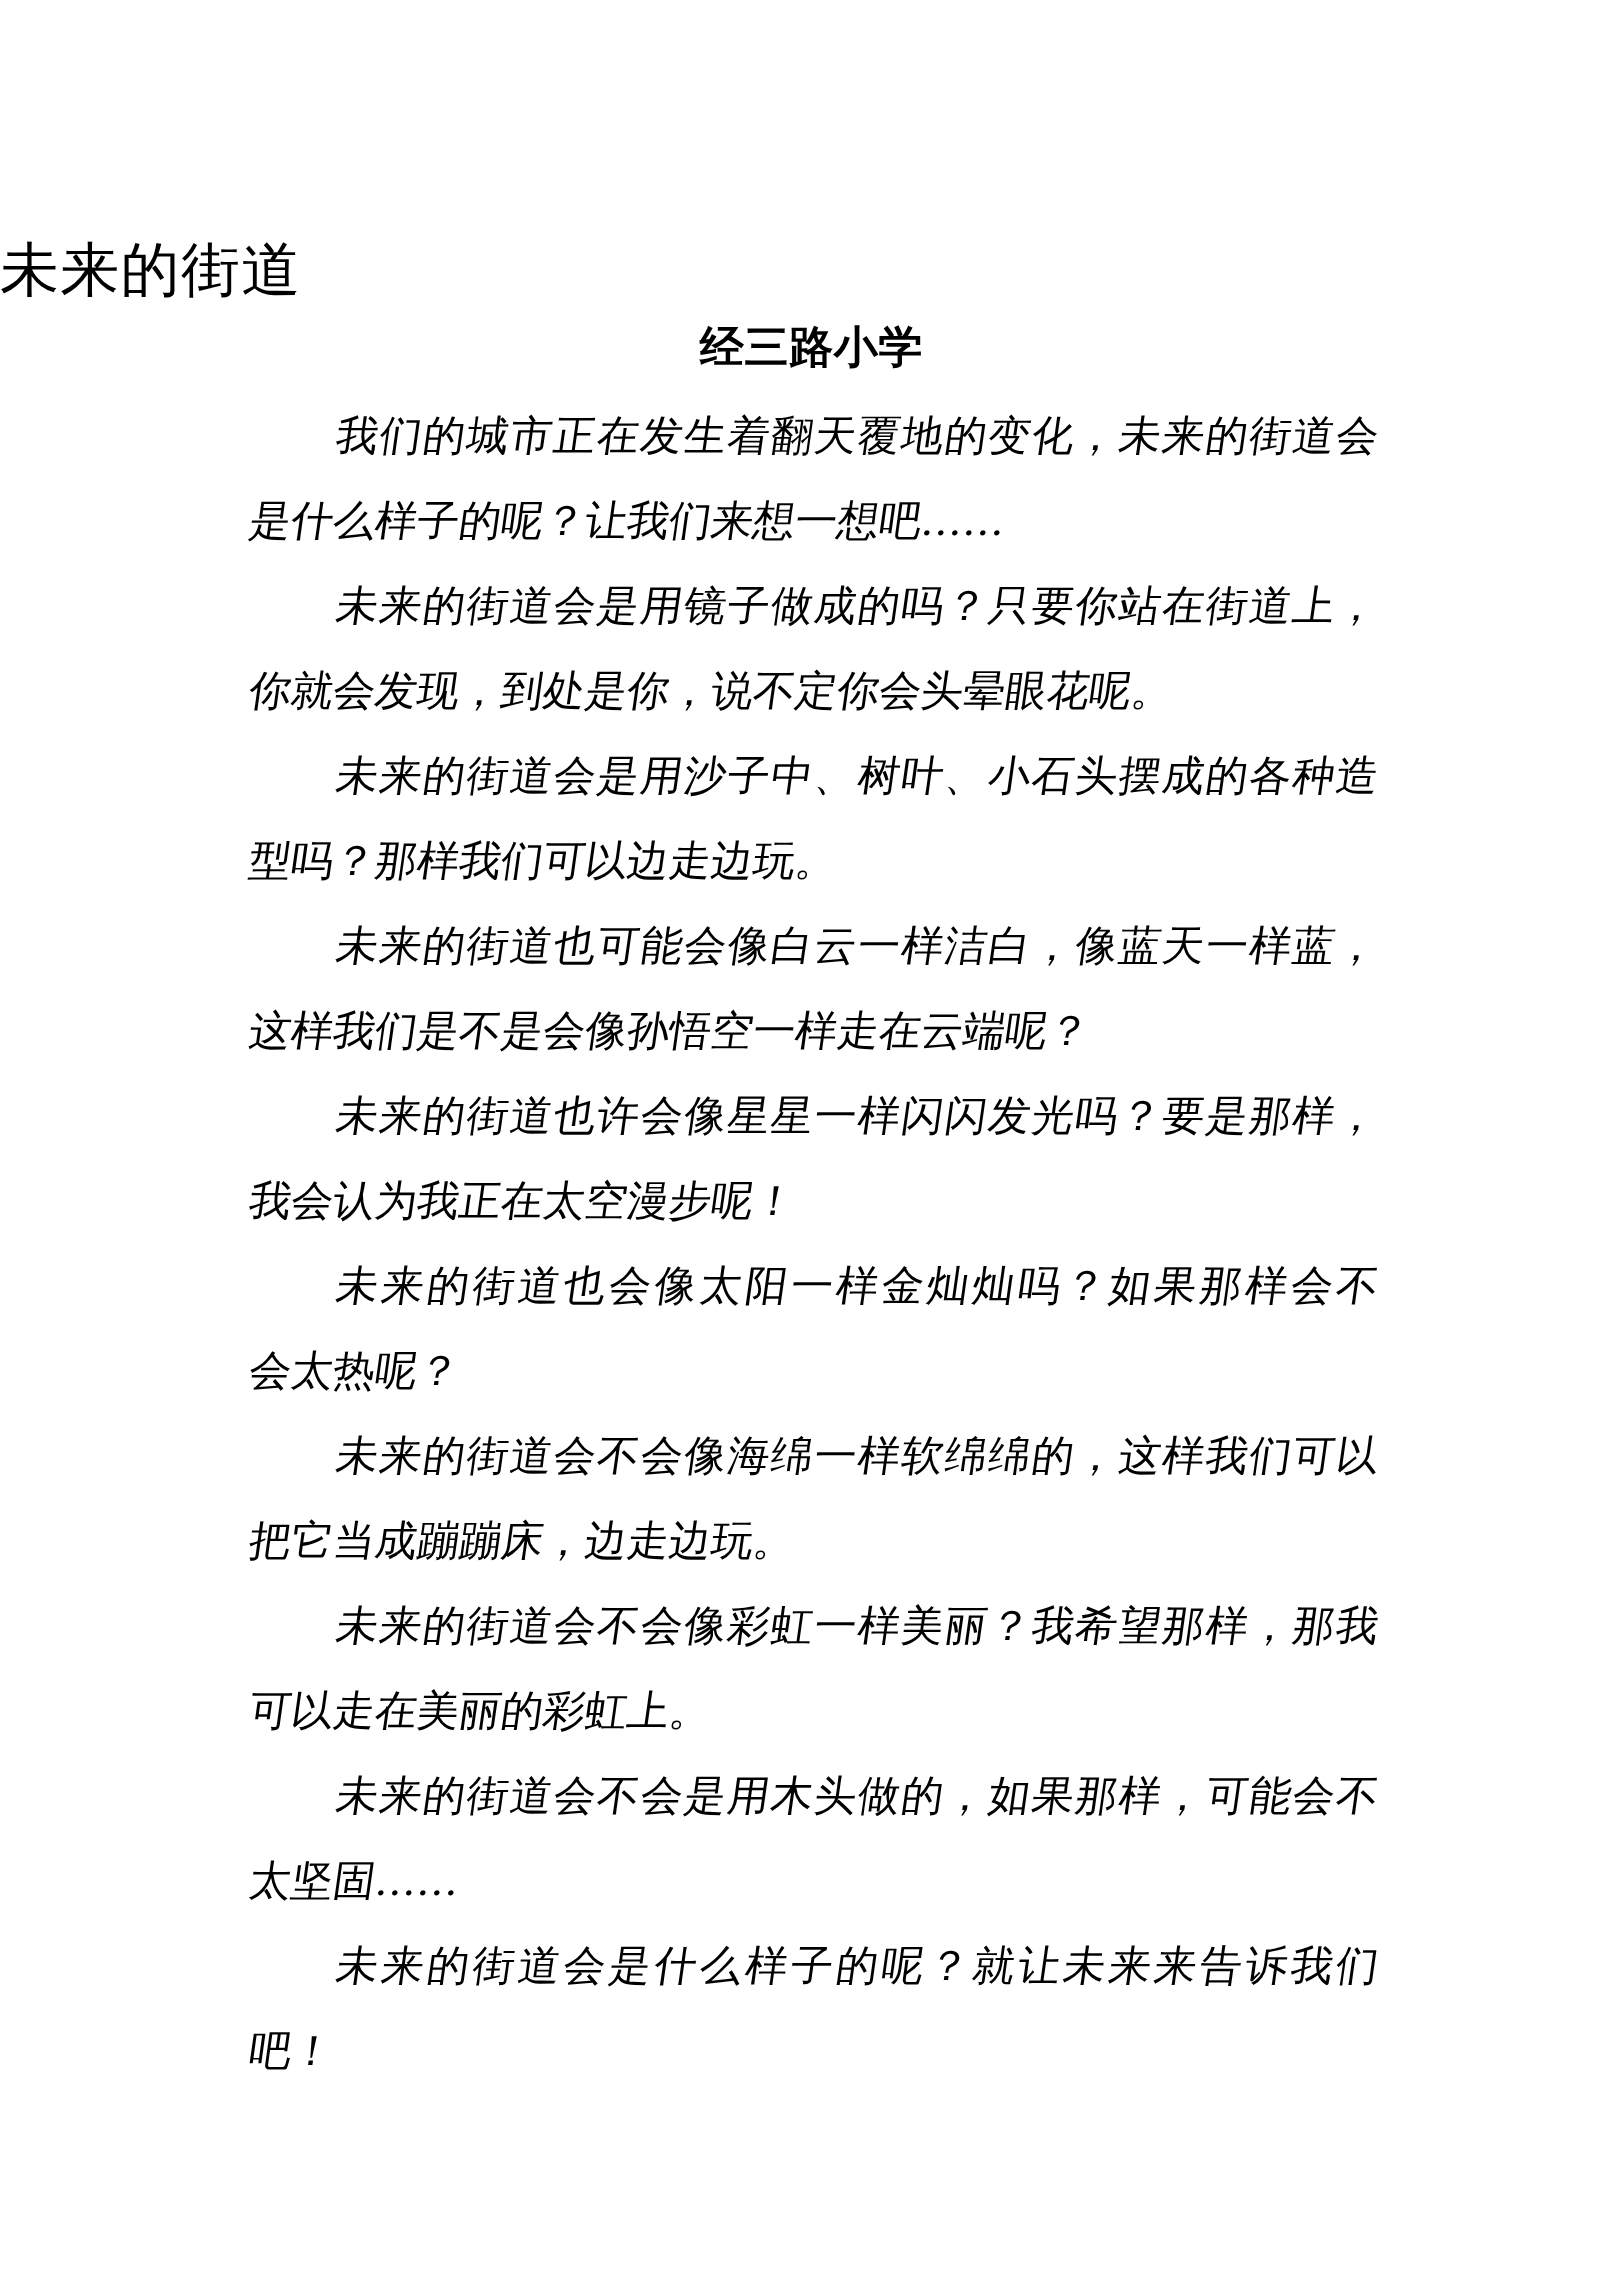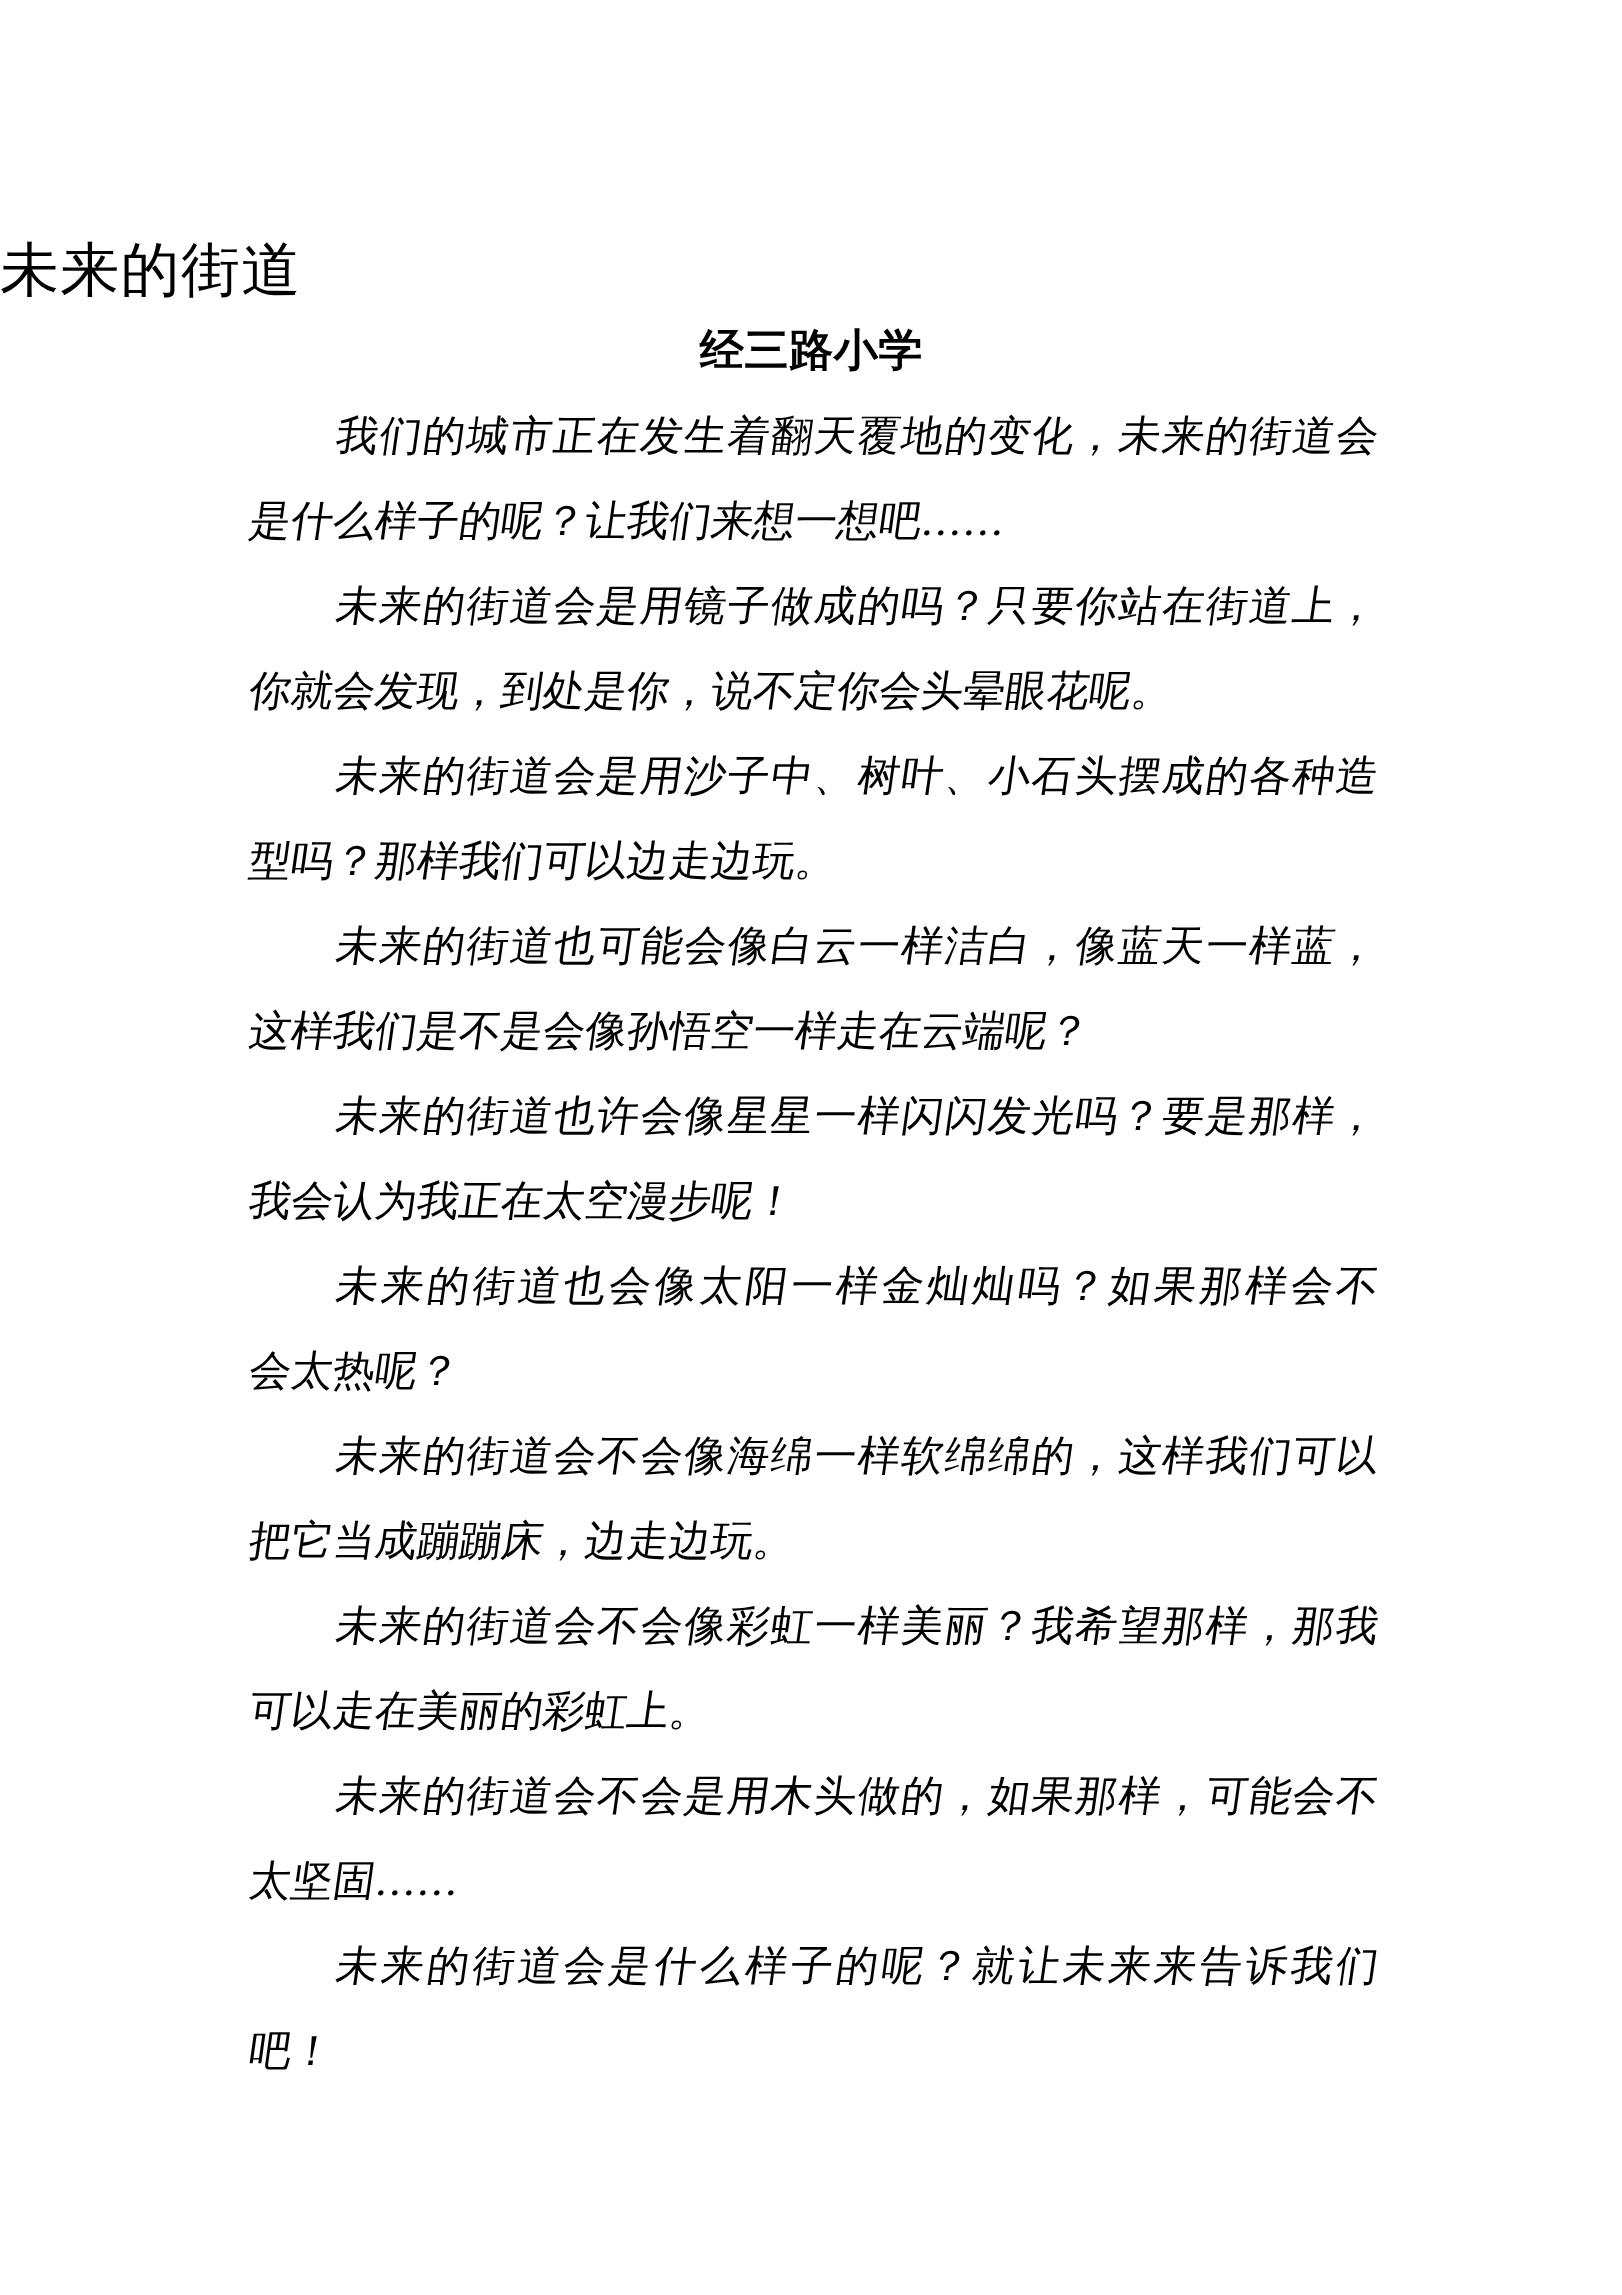--- a/index.html
+++ b/index.html
@@ -32,21 +32,21 @@
   }
   .byline {
     position: absolute;
     top: 319px;
     left: 0;
     width: 100%;
     display: flex;
     justify-content: center;
     align-items: baseline;
     gap: 105px;
-    font-family: Liberation Serif, serif;
+    font-family: Liberation Mono, monospace;
     font-weight: 700;
     font-size: 44px;
     line-height: 63px;
     letter-spacing: 0.7px;
   }
   .essay-body {
     position: absolute;
     left: 247px;
     top: 393px;
     width: 1129px;

